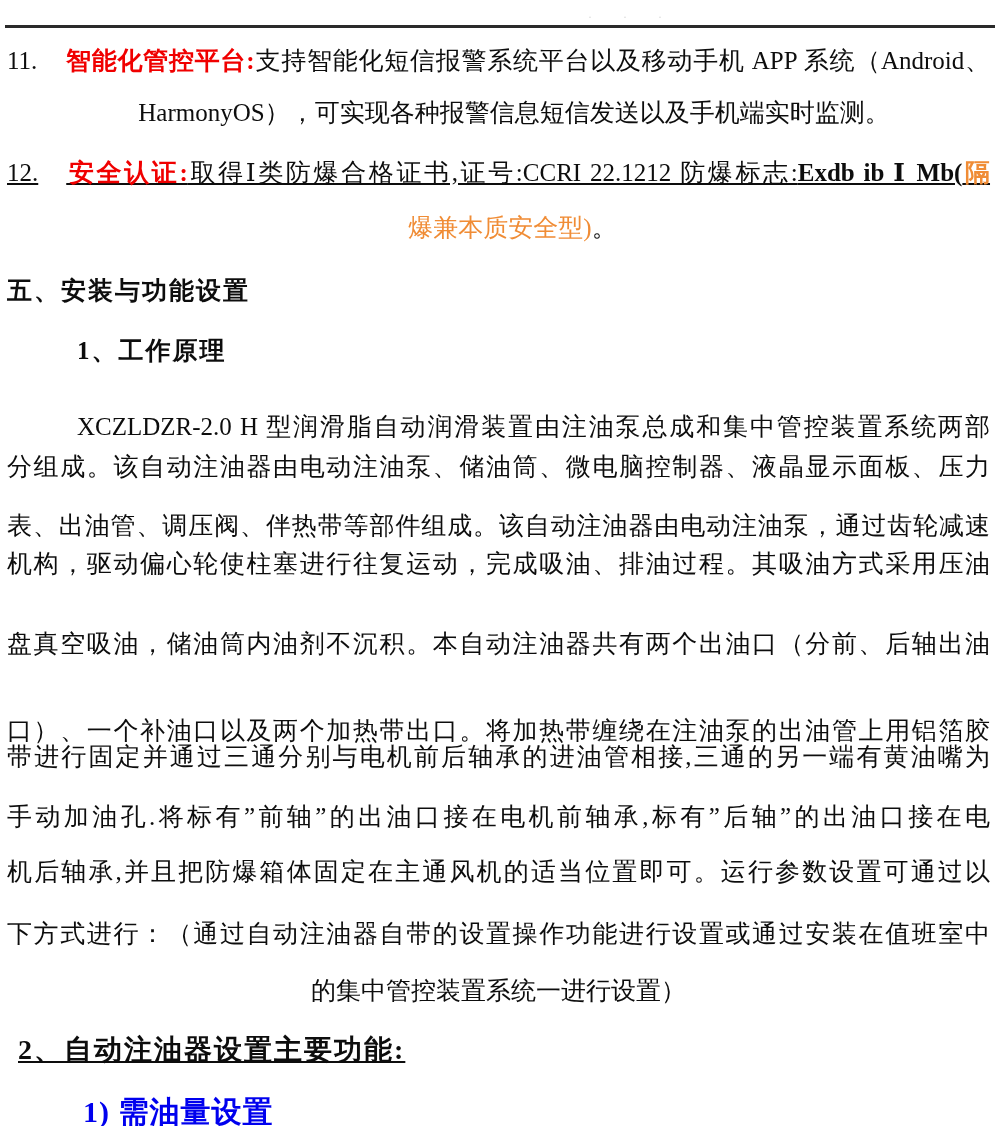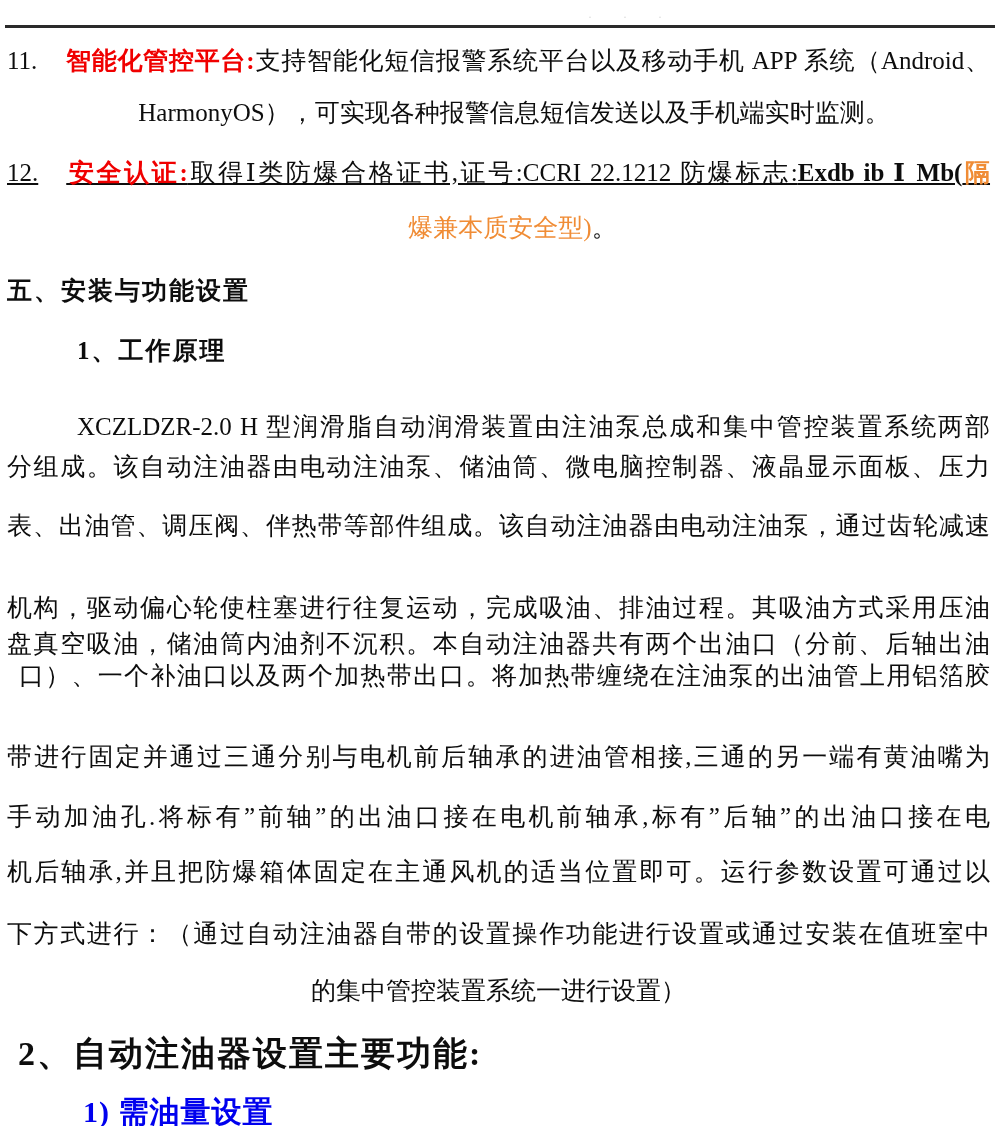--- a/index.html
+++ b/index.html
@@ -59,29 +59,29 @@
   
   .i11-l1 { top: 45px; }
   .i11-l2 { top: 97px;  padding-left: 31px; }
   .i12-l1 { top: 157px; text-decoration: underline; }
   .i12-l2 { top: 212px; padding-left: 28px; font-family: Liberation Serif, serif; }
   .sec5   { top: 274px; }
   .sub1   { top: 334px; padding-left: 70px; }
   .p0  { top: 391px; padding-left: 70px; margin-top: 20px; }
   .p1  { top: 451px; }
   .p2  { top: 510px; }
-  .p3  { top: 592px; }
+  .p3  { top: 548px; }
   .p4  { top: 628px; }
-  .p5  { top: 660px; margin-left: 12px; }
+  .p5  { top: 715px; }
   .p6  { top: 741px; }
   .p7  { top: 801px; }
   .p8  { top: 856px; font-family: Liberation Serif, serif; }
   .p9  { top: 918px; }
   .p10 { top: 975px; }
-  .sub2   { top: 1031px; padding-left: 11px; font-size: 34px; }
+  .sub2   { top: 1031px; padding-left: 11px; font-size: 28px; text-decoration: underline; }
   .feat1  { top: 1092px; padding-left: 76px; }
 </style>
 </head>
 <body>
 
 <div class="page">
 
   <div class="header-marks">· · ·</div>
   <div class="top-rule"></div>
 

